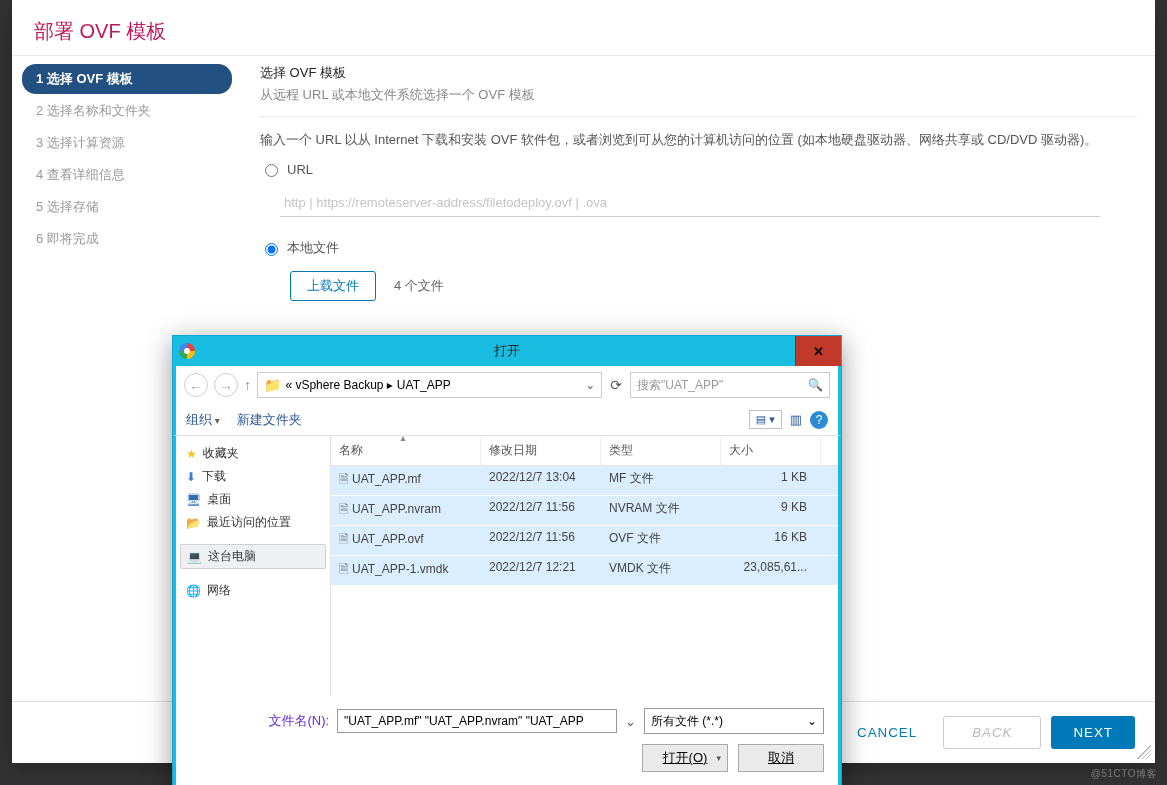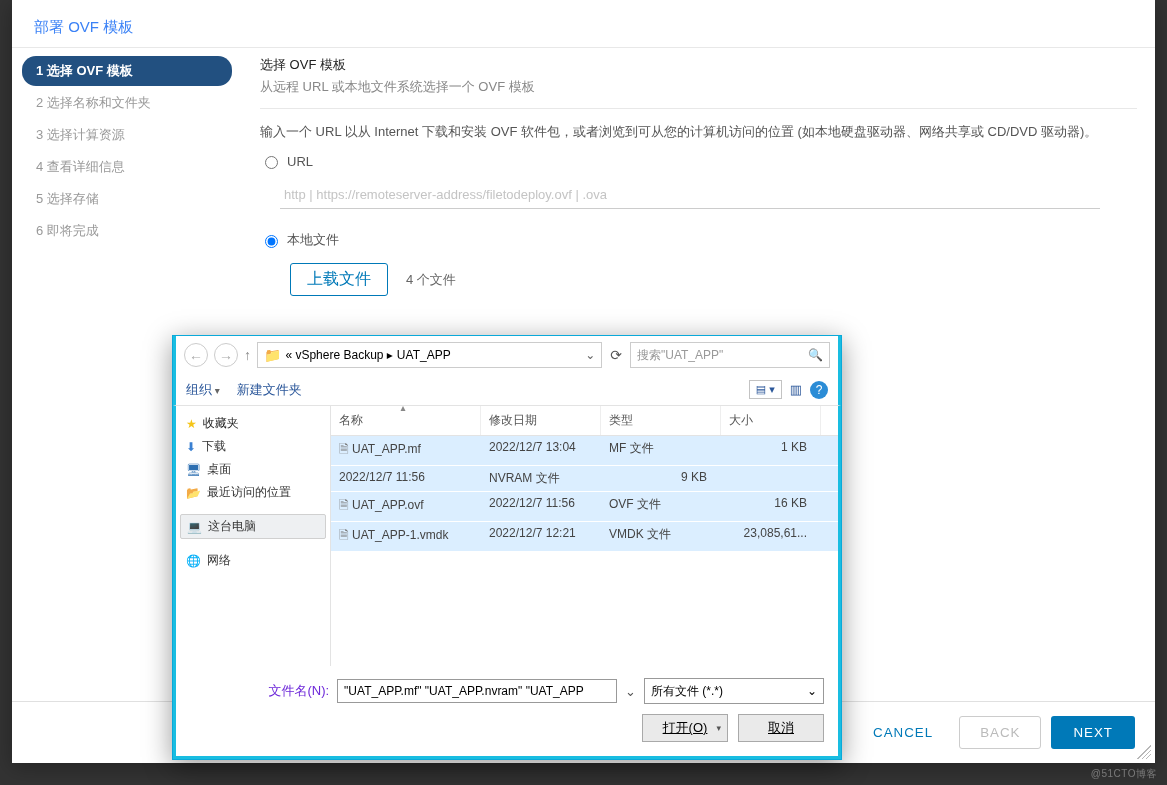--- a/index.html
+++ b/index.html
@@ -19,23 +19,23 @@
     background: #fff;
     box-shadow: 0 4px 20px rgba(0,0,0,0.3);
     display: flex;
     flex-direction: column;
   }
   .modal-header {
     padding: 18px 22px 10px 22px;
     border-bottom: 1px solid #e8e8e8;
   }
   .modal-title {
-    font-size: 15px;
+    font-size: 20px;
     font-weight: 300;
-    color: #3b82f6;
+    color: #be185d;
   }
   .modal-body {
     flex: 1;
     display: flex;
     overflow: hidden;
   }
   .wizard-nav {
     width: 230px;
     padding: 8px 10px;
   }
@@ -65,21 +65,21 @@
   .url-input {
     margin:10px 0 20px 20px; width:820px;
     border:none; border-bottom:1px solid #ccc;
     padding:6px 4px; font-size:13px; color:#bbb;
     background:transparent;
   }
   .url-input::placeholder { color:#c4c4c4; }
   .upload-row { margin:12px 0 0 30px; display:flex; align-items:center; gap:18px; }
   .upload-btn {
     border:1px solid #0079b8; color:#0079b8; background:#fff;
-    padding:5px 16px; font-size:16px; border-radius:3px; cursor:pointer;
+    padding:5px 16px; font-size:13px; border-radius:3px; cursor:pointer;
   }
   .file-count { color:#666; }
 
   
   .file-dialog {
     position:absolute;
     left: 172px; top:335px;
     width:670px;
     background:#fff;
     border:1px solid #0aa9d9;
@@ -204,21 +204,21 @@
   .win-btn.open { position:relative;}
   .win-btn.open::after { content:"▾"; position:absolute; right:6px; font-size:9px; color:#555;}
 
   .modal-footer {
     border-top:1px solid #e0e0e0;
     padding:14px 20px;
     display:flex; justify-content:flex-end; gap:10px;
     font-size:13px;
   }
   .link-btn { color:#0079b8; background:none;border:none; padding:8px 16px; cursor:pointer; letter-spacing:1px;}
-  .ghost-btn { border:1px solid #ccc;color:#bbb;background:#fff;padding:8px 20px; border-radius:3px; letter-spacing:1px;}
+  .ghost-btn { border:1px solid #ccc;color:#bbb;background:#fff;padding:8px 28px; border-radius:3px; letter-spacing:1px;font-style:italic;}
   .primary-btn { background:#0079b8;color:#fff;border:none;padding:8px 22px;border-radius:3px;cursor:pointer;letter-spacing:1px;}
   .watermark { position:absolute; right:10px; bottom:4px; color:rgba(255,255,255,0.35); font-size:10px; letter-spacing:0.5px;}
   .resize-grip { position:absolute; right:4px; bottom:4px; width:14px;height:14px;
     background:linear-gradient(135deg,transparent 50%,#b8b8b8 50%,#b8b8b8 55%,transparent 55%,transparent 65%,#b8b8b8 65%,#b8b8b8 70%,transparent 70%,transparent 80%,#b8b8b8 80%,#b8b8b8 85%,transparent 85%);
   }
 </style>
 </head>
 <body>
 
 <div class="modal">
@@ -260,20 +260,25 @@
 
   <div class="modal-footer">
     <button class="link-btn">CANCEL</button>
     <button class="ghost-btn">BACK</button>
     <button class="primary-btn">NEXT</button>
   </div>
   <div class="resize-grip"></div>
 </div>
 
 <div class="file-dialog">
+  <div class="fd-titlebar">
+    <div class="fd-chrome"></div>
+    <span>打开</span>
+    <div class="fd-close">✕</div>
+  </div>
 
   <div class="fd-nav">
     <div class="nav-circle">←</div>
     <div class="nav-circle">→</div>
     <span class="nav-arrow">↑</span>
     <div class="path-box">
       <span class="folder-glyph">📁</span>
       <span>«  vSphere Backup  ▸</span>
       <span>UAT_APP</span>
       <span style="margin-left:auto;color:#666">⌄</span>
@@ -339,20 +344,21 @@
         <div>大小</div>
       </div>
       <div class="list-rows" id="file-rows">
           <div class="row">
             <div class="file-ico">UAT_APP.mf</div>
             <div>2022/12/7 13:04</div>
             <div>MF 文件</div>
             <div class="size">1 KB</div>
           </div>
           <div class="row">
+            <div class="file-ico">UAT_APP.nvram</div>
             <div>2022/12/7 11:56</div>
             <div>NVRAM 文件</div>
             <div class="size">9 KB</div>
           </div>
           <div class="row">
             <div class="file-ico">UAT_APP.ovf</div>
             <div>2022/12/7 11:56</div>
             <div>OVF 文件</div>
             <div class="size">16 KB</div>
           </div>

